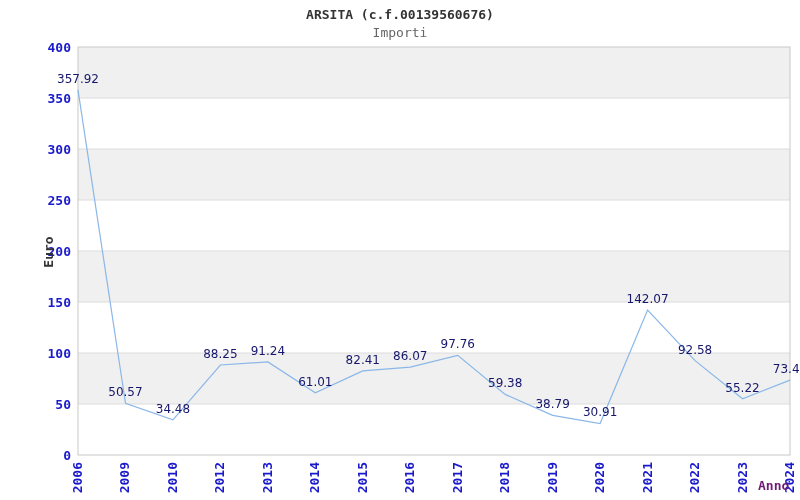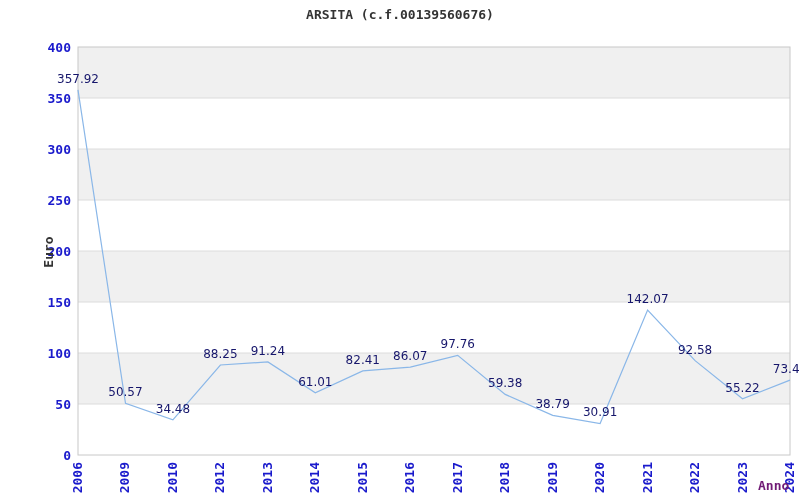--- a/index.html
+++ b/index.html
@@ -49,20 +49,21 @@
     color: #701a75;
     white-space: nowrap;
   }
   svg { position: absolute; top: 0; left: 0; }
 </style>
 </head>
 <body>
 
 <div id="stage">
   <div class="chart-title">ARSITA (c.f.00139560676)</div>
+  <div class="chart-subtitle">Importi</div>
   <svg id="plot" width="800" height="500">
       <rect x="78" y="47" width="712" height="51" fill="#f0f0f0"></rect>
       <rect x="78" y="98" width="712" height="51" fill="#ffffff"></rect>
       <rect x="78" y="149" width="712" height="51" fill="#f0f0f0"></rect>
       <rect x="78" y="200" width="712" height="51" fill="#ffffff"></rect>
       <rect x="78" y="251" width="712" height="51" fill="#f0f0f0"></rect>
       <rect x="78" y="302" width="712" height="51" fill="#ffffff"></rect>
       <rect x="78" y="353" width="712" height="51" fill="#f0f0f0"></rect>
       <rect x="78" y="404" width="712" height="51" fill="#ffffff"></rect>
       <line x1="78" y1="404" x2="790" y2="404" stroke="#dcdcdc" stroke-width="1"></line>

